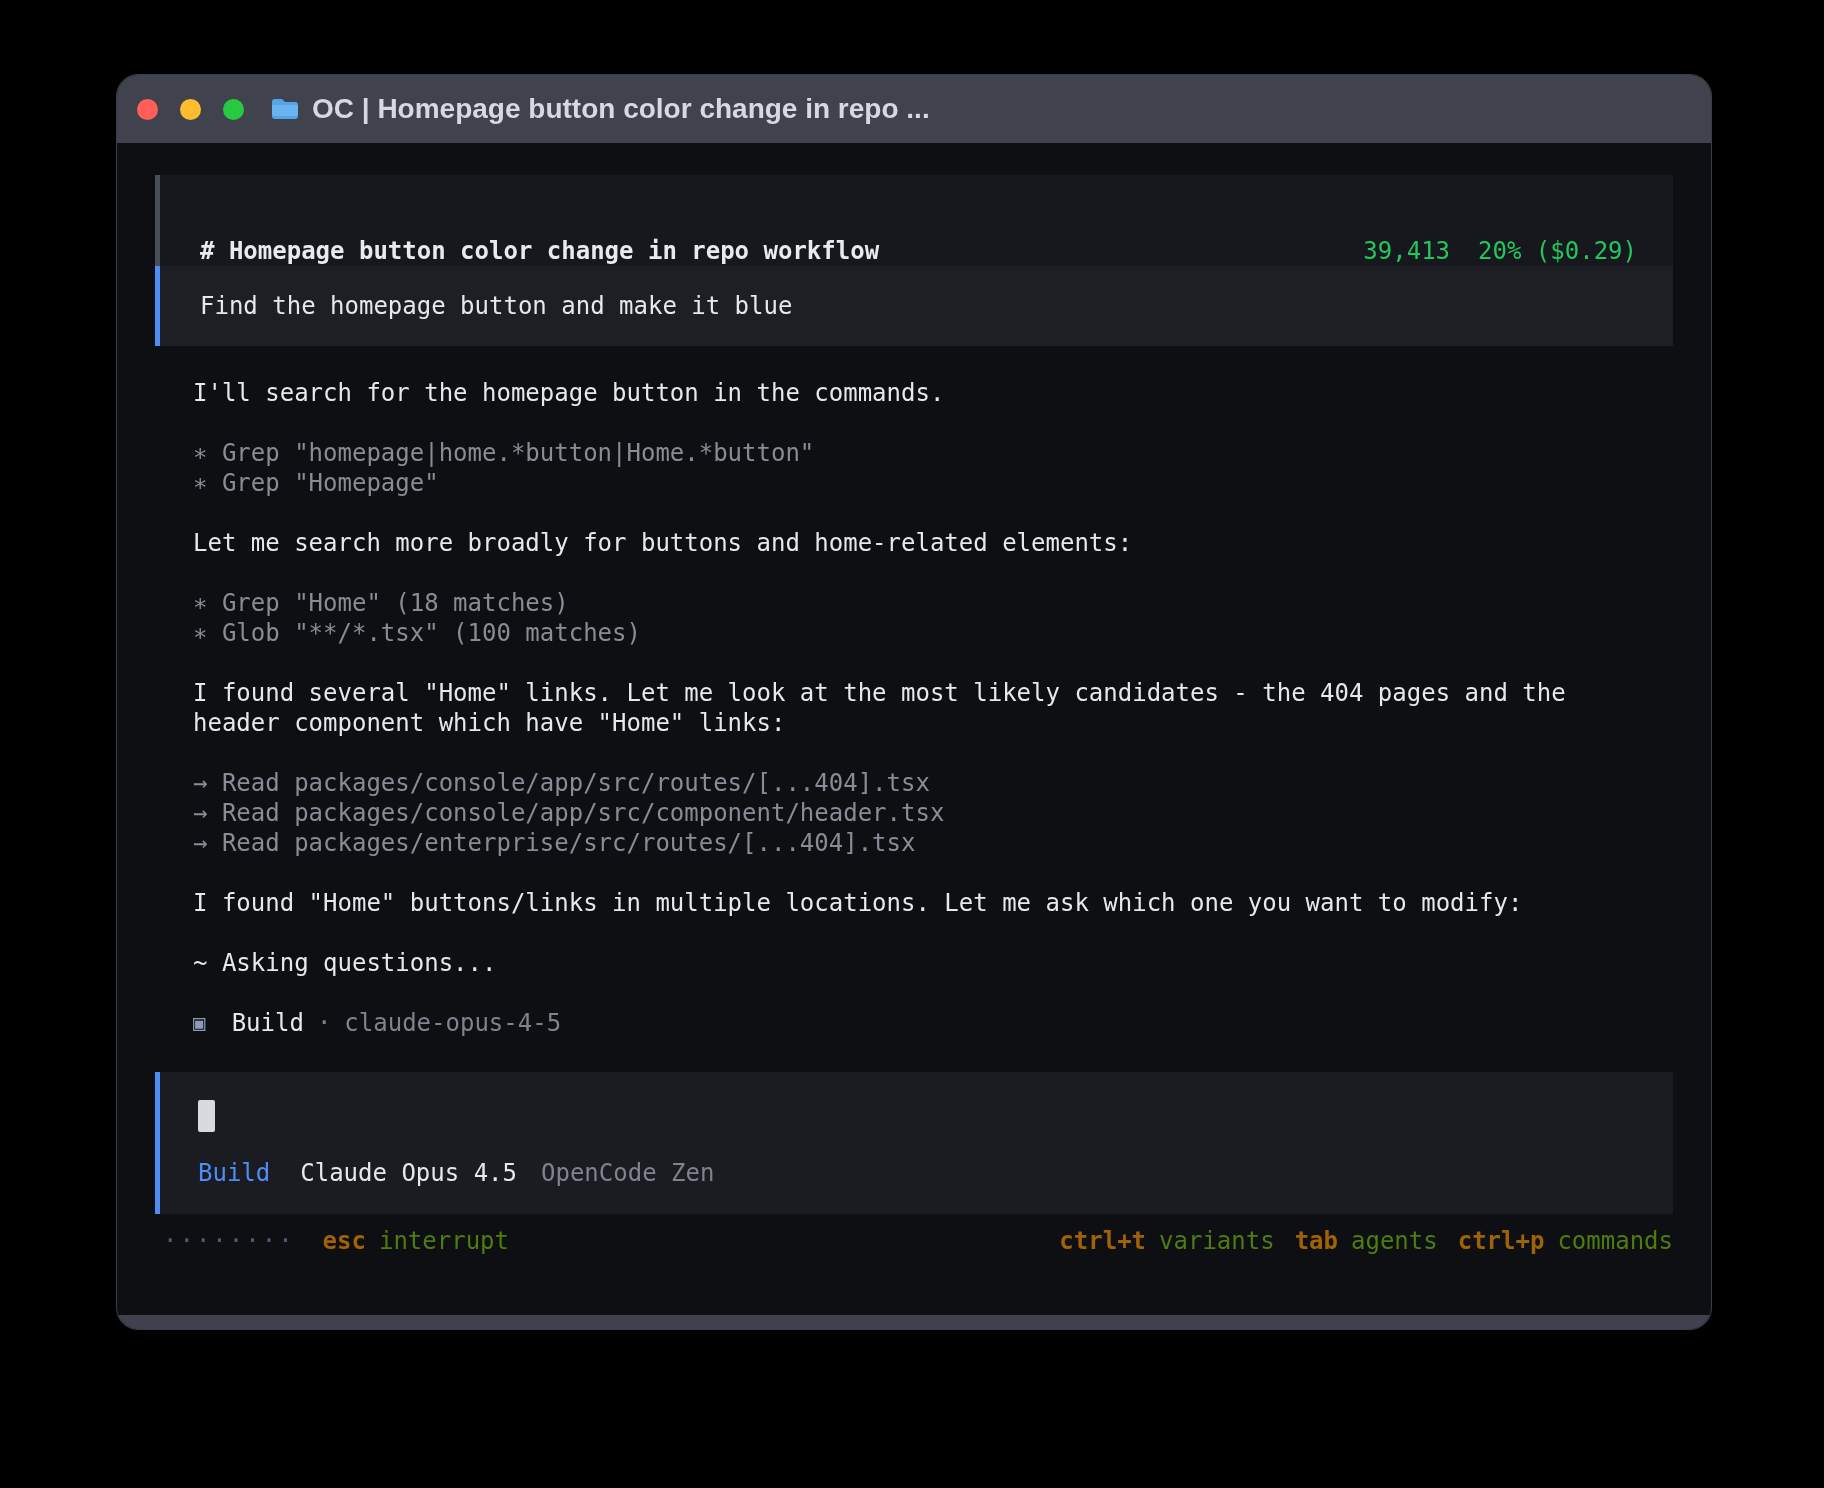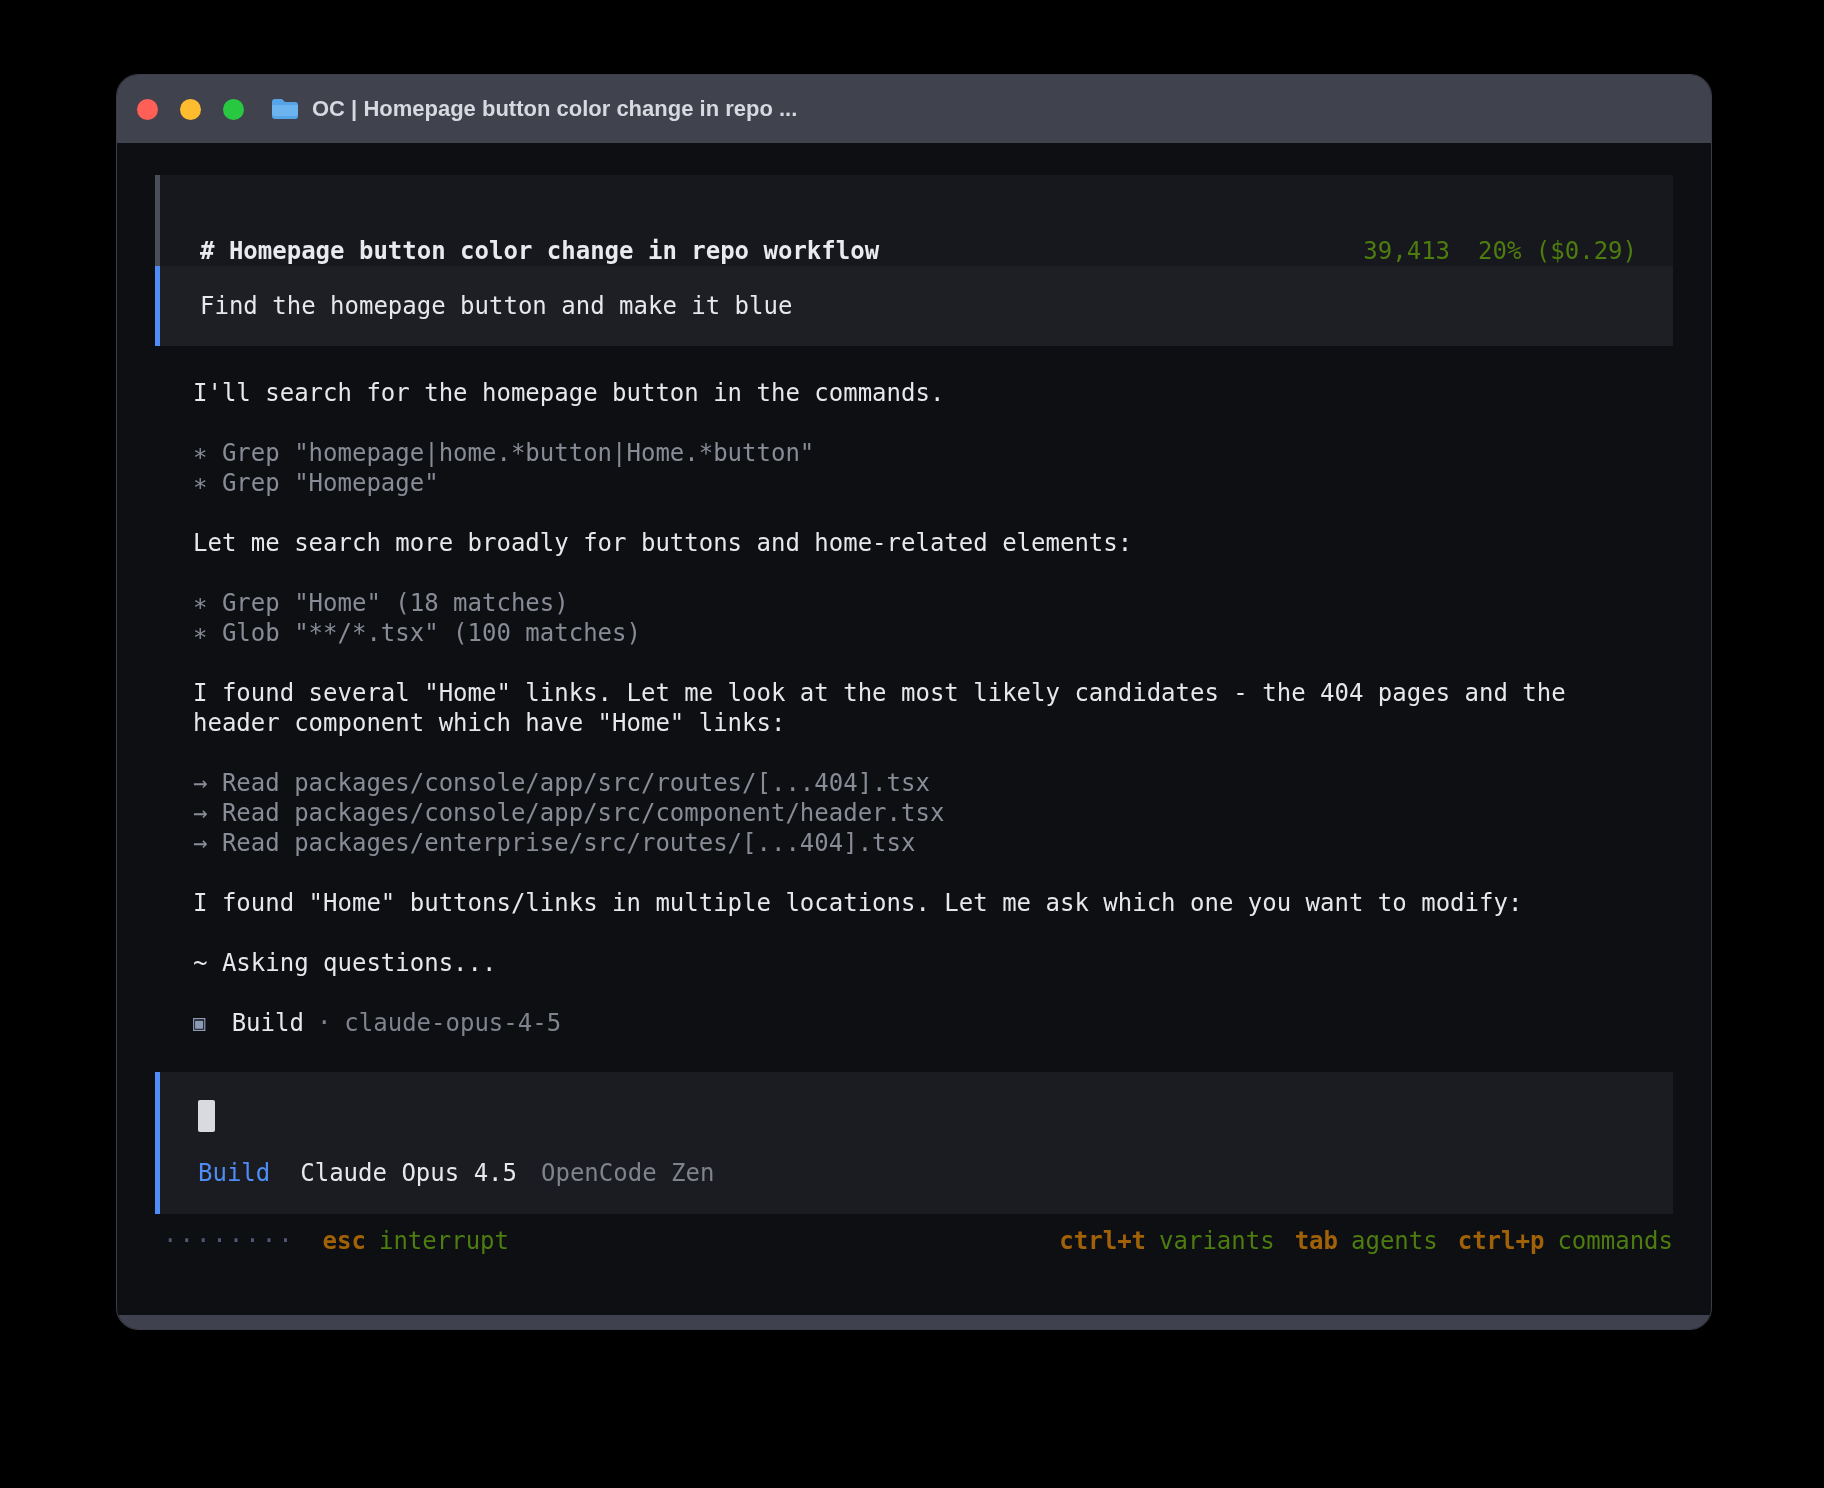--- a/index.html
+++ b/index.html
@@ -18,34 +18,34 @@
     padding: 0 24px 0 20px;
   }
   .lights { display: flex; gap: 22px; align-items: center; }
   .light { width: 21px; height: 21px; border-radius: 50%; display: inline-block; }
   .light.red    { background: #ff5f57; }
   .light.yellow { background: #febc2e; }
   .light.green  { background: #28c840; }
   .folder { margin-left: 26px; display: flex; align-items: center; }
   .wtitle {
     margin-left: 12px; font-family: "Liberation Sans", sans-serif;
-    font-weight: 700; font-size: 22px; color: #d6d9e0; white-space: nowrap;
+    font-weight: 700; font-size: 28px; color: #d6d9e0; white-space: nowrap;
   }
   
   .content {
     padding: 0 38px; font-size: 24px; line-height: 30px; color: #e6e8ec;
   }
   .block { border-left: 5px solid transparent; box-sizing: border-box; }
   .header-block {
     margin-top: 32px; height: 91px; background: #17181d; border-left-color: #4a4e59;
     display: flex; align-items: flex-end; justify-content: space-between;
     padding: 0 36px 0 40px;
   }
   .header-title { font-weight: 700; color: #e9eaee; white-space: nowrap; }
-  .header-meta { color: #4d7c0f; display: flex; gap: 28px; white-space: nowrap; margin-left: 22px; }
+  .header-meta { color: #22c55e; display: flex; gap: 28px; white-space: nowrap; margin-left: 22px; }
   .user-block {
     height: 80px; background: #1d1f25; border-left-color: #4e8df6;
     display: flex; align-items: center; padding: 0 40px;
   }
   .transcript { margin-top: 32px; padding-left: 38px; max-width: 1440px; }
   .para { margin: 0 0 30px 0; color: #e6e8ec; }
   .tool-group { margin: 0 0 30px 0; color: #888c96; }
   .tool-line { white-space: pre; }
   .agent-row {
     margin-top: 30px; padding-left: 38px; display: flex; align-items: center;

